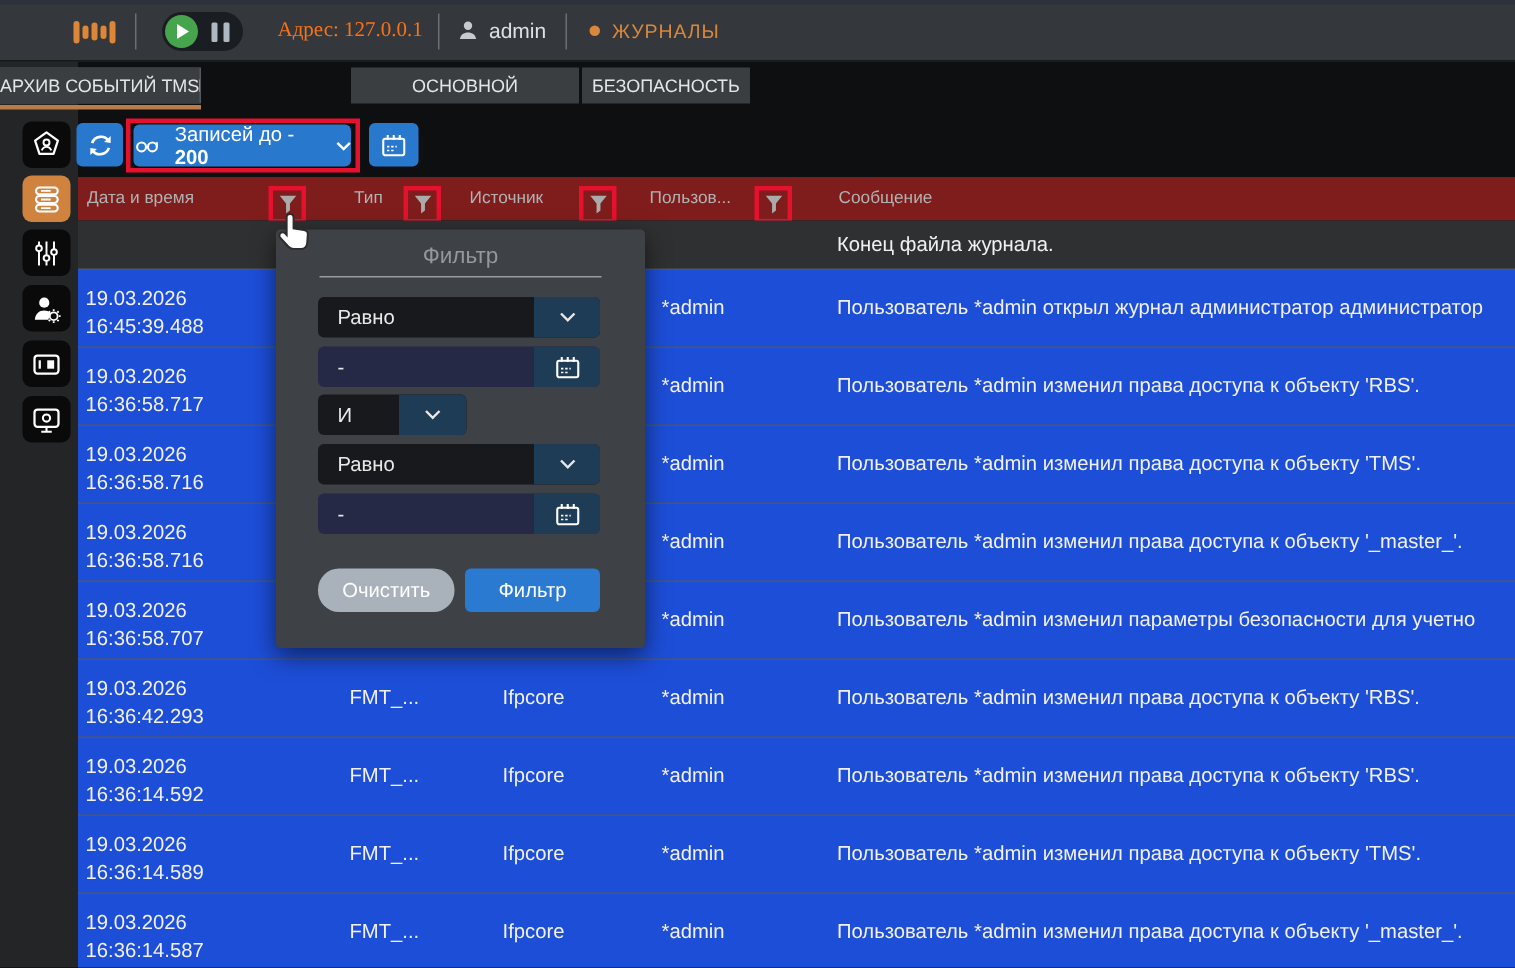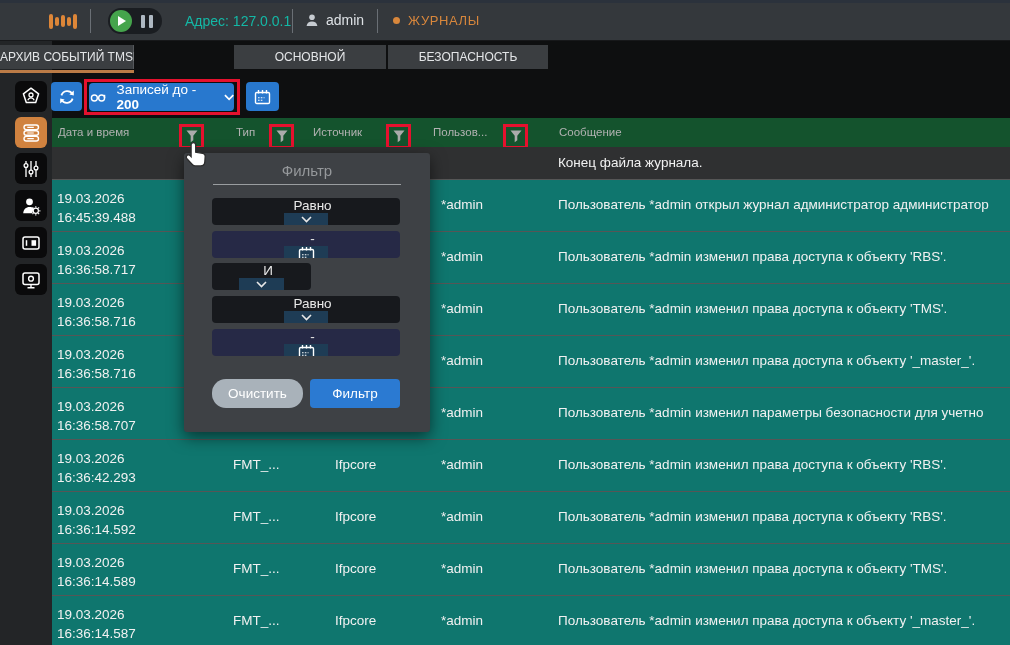--- a/index.html
+++ b/index.html
@@ -17,71 +17,71 @@
   .topbar { position:absolute; left:0; top:0; width:1010px; height:41px; background:#34383c; border-bottom:1px solid #17181a; }
   .topstrip { position:absolute; left:0; top:0; width:1010px; height:3px; background:#2b323c; }
   .logo-bars { position:absolute; left:49px; top:11px; height:20px; display:flex; align-items:center; gap:2px; }
   .logo-bars i { display:block; width:4px; border-radius:2px; background:#dd8638; }
   .tb-divider { position:absolute; top:9px; width:1px; height:24px; background:#6a6f75; }
   .pill { position:absolute; left:108px; top:8px; width:54px; height:26px; background:#1a1d21; border-radius:13px; display:flex; align-items:center; }
   .play-circle { width:22px; height:22px; margin-left:2px; border-radius:50%; background:#45a44c; display:flex; align-items:center; justify-content:center; }
   .play-tri { width:0; height:0; border-left:8px solid #ffffff; border-top:5px solid transparent; border-bottom:5px solid transparent; margin-left:2px; }
   .pause-bars { display:flex; gap:4px; margin-left:9px; }
   .pause-bars i { display:block; width:4px; height:13px; background:#aeb8c2; border-radius:1px; }
-  .tb-text { position:absolute; top:13px; font-size:14px; color:#14b8a6; white-space:nowrap; }
+  .tb-text { position:absolute; top:13px; font-size:14px; color:#f97316; white-space:nowrap;font-family:Liberation Serif, serif; }
   .tb-user { position:absolute; left:305px; top:12px; display:flex; align-items:center; gap:7px; color:#dde1e5; font-size:14px; }
   .journals { position:absolute; left:393px; top:13px; display:flex; align-items:center; gap:8px; color:#d8873c; font-size:13px; letter-spacing:.6px; }
   .journals .dot { width:7px; height:7px; border-radius:50%; background:#d8873c; }
 
   
   .sidebar { position:absolute; left:0; top:41px; width:52px; height:604px; background:#232527; }
   .side-tile { position:absolute; left:15px; width:32px; height:31px; background:#0a0a0b; border-radius:6px; display:flex; align-items:center; justify-content:center; }
   .side-tile.active { background:#d0823f; }
 
   
   .tab { position:absolute; top:45px; height:24px; background:#3b3e41; color:#e4e6e8; font-size:12px; display:flex; align-items:center; justify-content:center; white-space:nowrap; cursor:default; }
   .tab.active { background:#55585c; color:#ffffff; }
   .tab.active::after { content:""; position:absolute; left:0; right:0; bottom:-4px; height:3px; background:#bb7b46; }
   .tab:nth-of-type(1){ left:51px;  width:76px; }
   .tab:nth-of-type(2){ left:129px; width:103px; }
   .tab:nth-of-type(3){ left:234px; width:152px; }
-  .tab:nth-of-type(4){ left:388px; width:160px; }
+  .tab:nth-of-type(4){ left:388px; width:112px; }
 
   
   .btn-blue { position:absolute; background:#2878ce; border-radius:4px; display:flex; align-items:center; justify-content:center; }
   .refresh-btn { left:51px; top:82px; width:31px; height:29px; }
   .cal-btn { left:246px; top:82px; width:33px; height:29px; }
   .red-box { position:absolute; border:3px solid #e5112e; }
   .dd-annot { left:84px; top:79px; width:156px; height:36px; }
   .records-dd { left:89px; top:83px; width:145px; height:28px; gap:9px; font-size:13.5px; color:#fff; }
   .records-dd b { font-weight:bold;text-align:center; }
 
   
-  .thead { position:absolute; left:52px; top:118px; width:958px; height:29px; background:#14532d; }
+  .thead { position:absolute; left:52px; top:118px; width:958px; height:29px; background:#7f1d1d; }
   .th { position:absolute; top:8px; font-size:11.5px; color:#b2b2b2; white-space:nowrap; }
   .rows { position:absolute; left:52px; top:147px; width:958px; }
-  .row { position:relative; height:52px; background:#0f766e; border-bottom:1px solid #565656; }
+  .row { position:relative; height:52px; background:#1d4ed8; border-bottom:1px solid #565656; }
   .row.first { height:33px; background:#2f3031; }
   .cell { position:absolute; font-size:13.5px; color:#f1f1f1; white-space:nowrap; }
   .c-date { left:5px; top:9px; line-height:19px; }
   .c-type { left:181px; top:17px; }
   .c-source { left:273px; top:17px;margin-left:10px; }
   .c-user { left:389px; top:17px; }
   .c-msg { left:506px; right:0; top:17px; overflow:hidden; }
   .row.first .c-msg { top:8px; }
 
   
   .fbox { position:absolute; top:124px; width:25px; height:25px; border:3px solid #e5112e; display:flex; align-items:center; justify-content:center; }
   .fb1{ left:179px; } .fb2{ left:269px; } .fb3{ left:386px; } .fb4{ left:503px; }
 
   
   .popup { position:absolute; left:184px; top:153px; width:246px; height:279px; background:#3e4145; border-radius:3px; box-shadow:0 5px 16px rgba(0,0,0,.55); z-index:5; }
   .popup-title { position:absolute; left:0; right:0; top:9px; text-align:center; font-size:15px; color:#95989b; }
   .popup-divider { position:absolute; left:29px; width:188px; top:31px; height:1px; background:#9a9da0; }
-  .pfield { position:absolute; left:28px; width:188px; height:27px; border-radius:4px; background:#17191d; display:flex; align-items:center; overflow:hidden;flex-direction:column; }
+  .pfield { position:absolute; left:28px; width:188px; height:27px; border-radius:4px; background:#17191d; display:flex; align-items:center; overflow:hidden; }
   .pfield .txt { flex:1; padding-left:13px; font-size:13.5px; color:#e9e9e9; }
   .pfield .side { width:44px; height:100%; background:#1e3c55; display:flex; align-items:center; justify-content:center; }
   .pfield.date { background:#262946; }
   .pf1{ top:45px; } .pf2{ top:78px; } .pf3{ top:110px; width:99px; } .pf3 .side{ width:45px; } .pf4{ top:143px; } .pf5{ top:176px; }
   .pbtn { position:absolute; top:226px; height:29px; border:none; border-radius:4px; font-size:13.5px; color:#ffffff; font-family:inherit; }
   .pbtn.clear { left:28px; width:91px; background:#a9b2ba;border-radius:14px; }
   .pbtn.apply { left:126px; width:90px; background:#2b7ad2; }
 
   .cursor { position:absolute; left:185px; top:141px; z-index:9; }
 </style>

